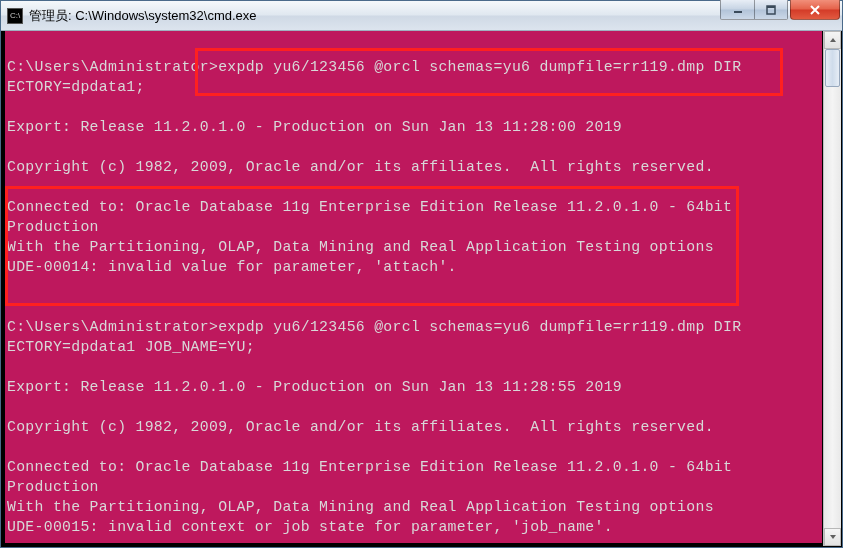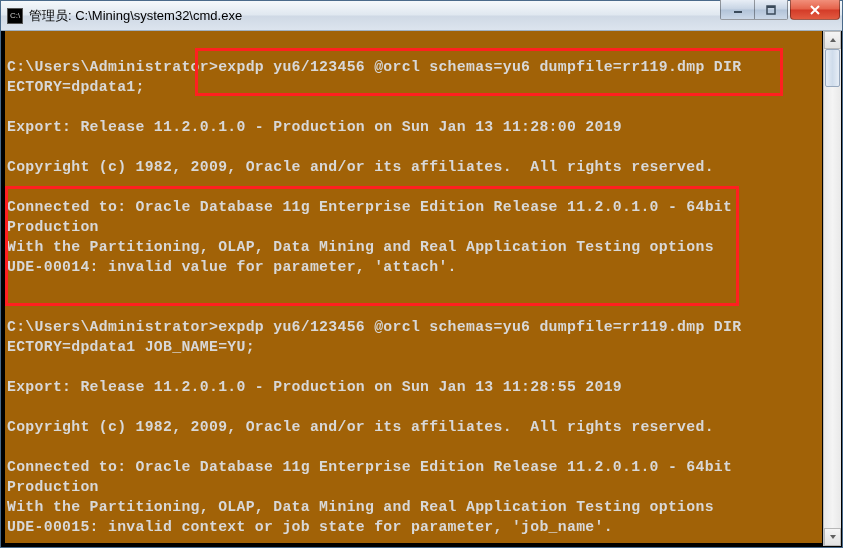--- a/index.html
+++ b/index.html
@@ -78,29 +78,28 @@
       border-radius: 0 0 4px 4px;
       margin-left: 2px;
     }
     .ctrl-btn svg { display: block; }
     .terminal {
       position: absolute;
       top: 30px;
       left: 4px;
       right: 20px;
       bottom: 4px;
-      background: #a16207;
+      background: #be185d;
       color: #d8d8d8;
       font-size: 14.8px;
       line-height: 20px;
       white-space: pre;
       padding: 6px 0 0 2px;
       font-family: 'NSimSun', SimSun, Consolas, 'Courier New', monospace;
       letter-spacing: 0.3px;
-      font-weight: bold;
     }
     .terminal-line { height: 20px; white-space: pre; }
     .scrollbar {
       position: absolute;
       top: 30px;
       right: 1px;
       bottom: 1px;
       width: 18px;
       background: linear-gradient(to right, #e8e8e8, #f4f4f4, #e8e8e8);
       border-left: 1px solid #c0c0c0;
@@ -137,21 +136,21 @@
     .hl2 { left: 4px; top: 185px; width: 734px; height: 120px; }
   </style>
 </head>
 <body>
 
 <div class="window">
   <div class="titlebar">
     <div class="titlebar-icon">
       <span>C:\</span>
     </div>
-    <div class="titlebar-text">管理员: C:\Mining\system32\cmd.exe</div>
+    <div class="titlebar-text">管理员: C:\Windows\system32\cmd.exe</div>
     <div class="window-controls">
       <div class="ctrl-btn ctrl-min">
         <svg width="10" height="10" viewBox="0 0 10 10">
             <rect x="1" y="6" width="8" height="2" fill="#3a4a5a"></rect>
           </svg>
       </div>
       <div class="ctrl-btn ctrl-max">
         <svg width="10" height="10" viewBox="0 0 10 10">
             <rect x="1" y="1" width="8" height="8" fill="none" stroke="#3a4a5a" stroke-width="1.5"></rect>
             <rect x="1" y="1" width="8" height="2" fill="#3a4a5a"></rect>

